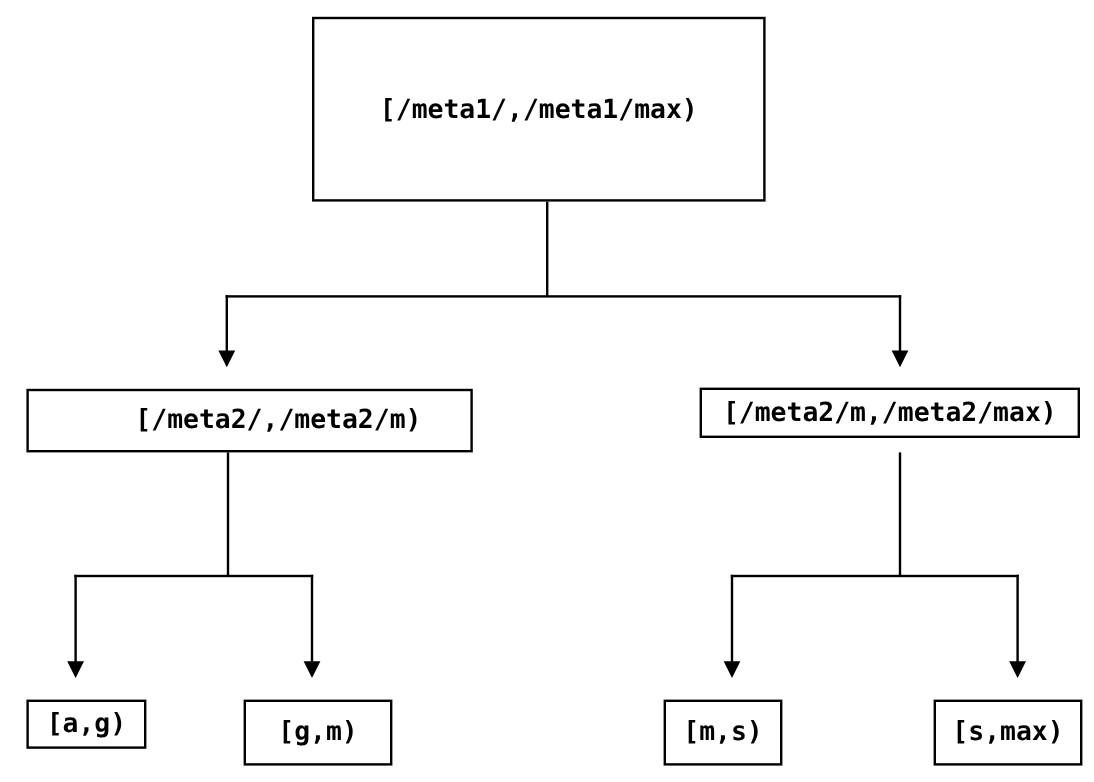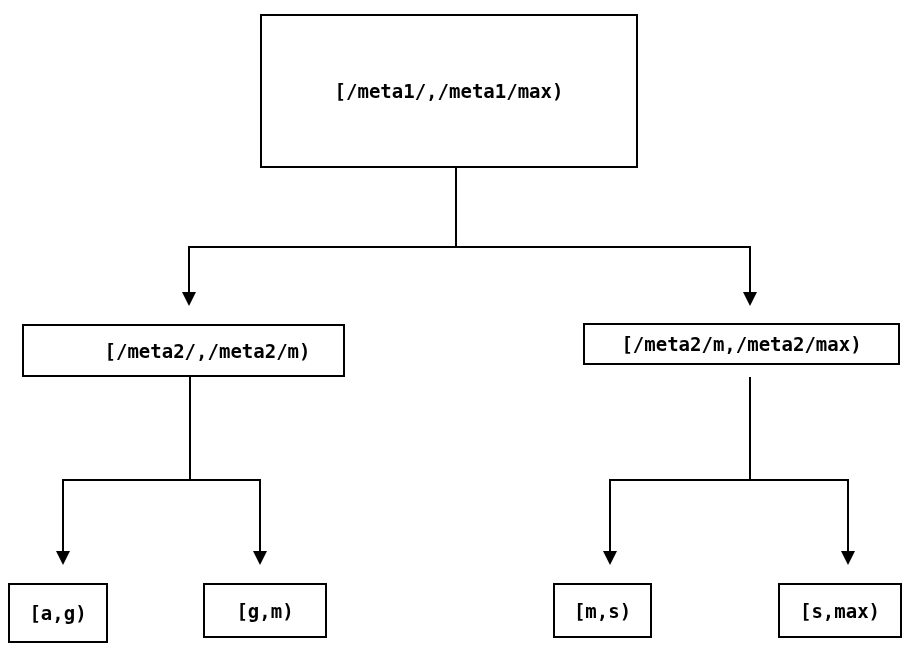--- a/index.html
+++ b/index.html
@@ -16,21 +16,21 @@
     overflow: hidden;
   }
   .node {
     position: absolute;
     box-sizing: border-box;
     border: 2px solid #000000;
     background: #ffffff;
     display: flex;
     align-items: center;
     justify-content: center;
-    font-size: 19px;
+    font-size: 22px;
     font-weight: 700;
     color: #000000;
     white-space: nowrap;
   }
   .node .label {
     display: block;
   }
   .line {
     position: absolute;
     background: #000000;
@@ -46,29 +46,29 @@
 </style>
 </head>
 <body>
 
 <div class="canvas">
 
   <div class="node" style="left:260px; top:14px; width:378px; height:154px;">
     <span class="label">[/meta1/,/meta1/max)</span>
   </div>
 
-  <div class="node" style="left:22px; top:324px; width:323px; height:53px;padding-left:48px;">
+  <div class="node" style="left:22px; top:324px; width:372px; height:53px;padding-left:48px;">
     <span class="label">[/meta2/,/meta2/m)</span>
   </div>
 
   <div class="node" style="left:583px; top:323px; width:317px; height:42px;">
     <span class="label">[/meta2/m,/meta2/max)</span>
   </div>
 
-  <div class="node" style="left:8px; top:583px; width:100px; height:60px;">
+  <div class="node" style="left:22px; top:583px; width:100px; height:41px;">
     <span class="label">[a,g)</span>
   </div>
 
   <div class="node" style="left:203px; top:583px; width:124px; height:55px;">
     <span class="label">[g,m)</span>
   </div>
 
   <div class="node" style="left:553px; top:583px; width:99px; height:55px;">
     <span class="label">[m,s)</span>
   </div>

